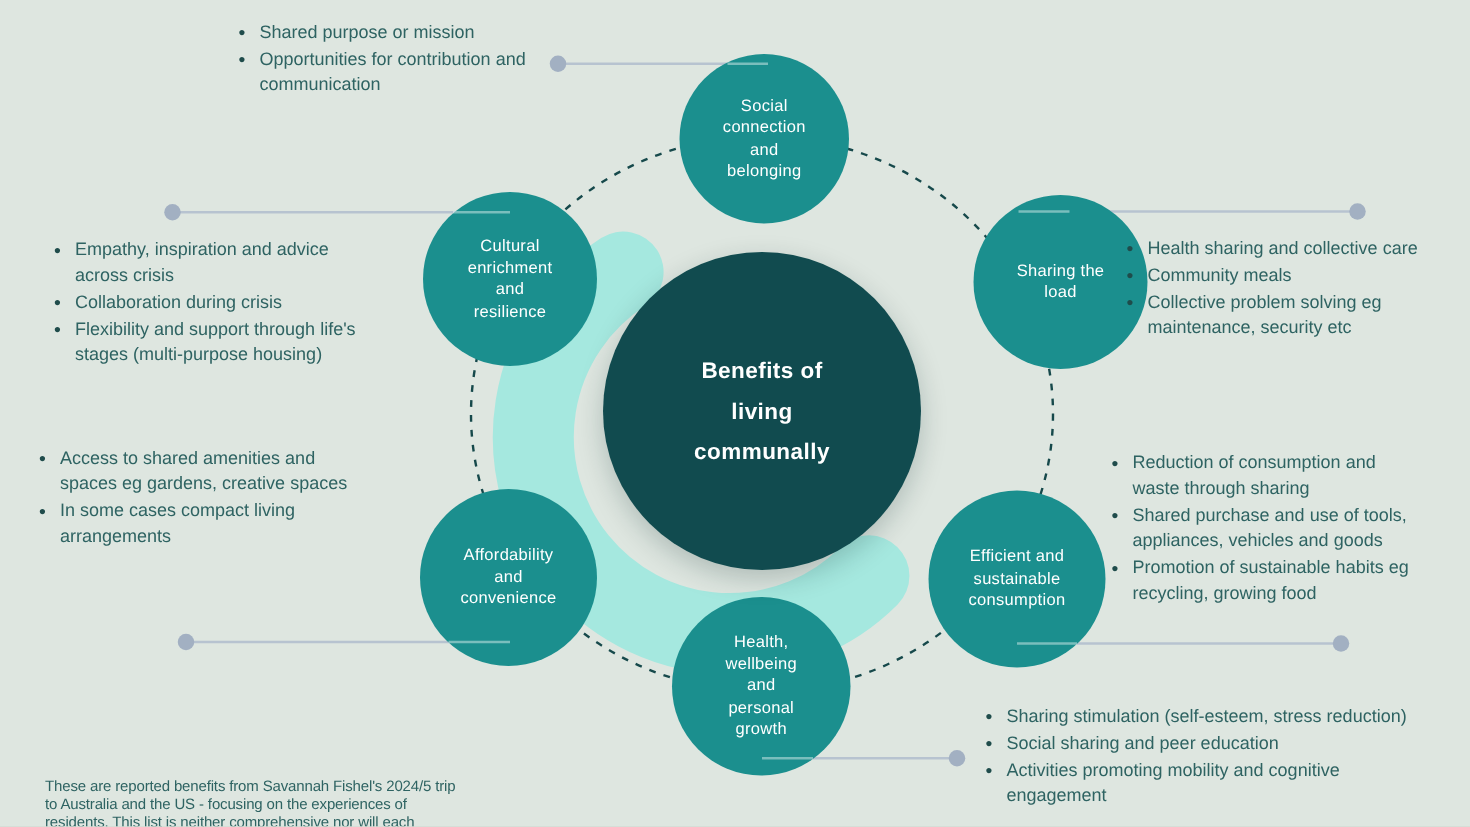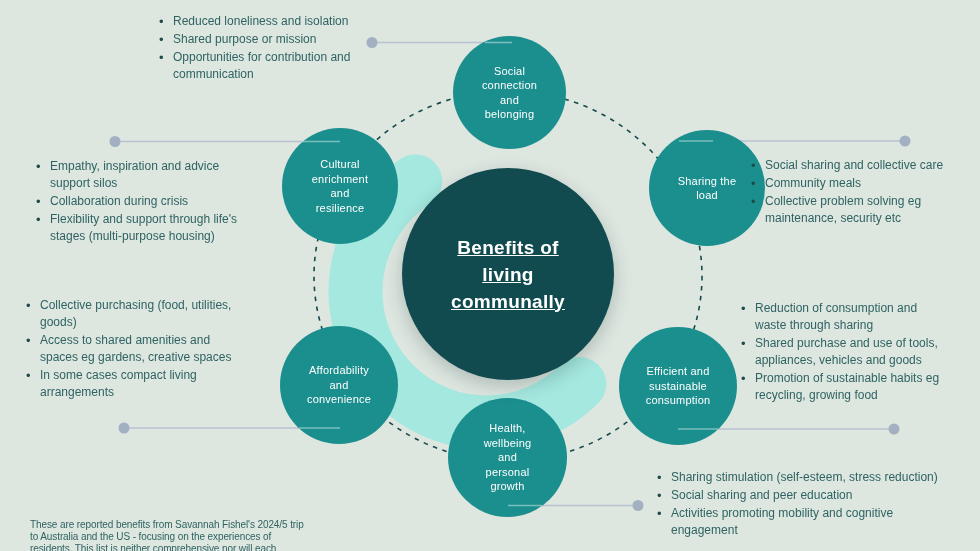--- a/index.html
+++ b/index.html
@@ -16,23 +16,22 @@
   .conn-over { stroke: rgba(255,255,255,0.42); stroke-width:1.6; }
 
   .node {
     position:absolute; border-radius:50%;
     display:flex; align-items:center; justify-content:center;
     text-align:center; color:#ffffff; white-space:pre-line;
   }
   .sat { background: var(--node_teal,#1b8f8e); font-size:11px; line-height:14.5px; letter-spacing:.2px; }
   .center-node {
     background: var(--center_teal,#114b4f);
-    font-weight:bold; font-size:19px; line-height:27px; letter-spacing:.3px;
+    font-weight:bold; font-size:15px; line-height:27px; letter-spacing:.3px;
     box-shadow: 0 6px 18px rgba(10,40,40,.22);
-    text-decoration: underline;
   }
 
   .blist { position:absolute; margin:0; padding:0; list-style:none;
            color: var(--text,#2e6362); font-size:12px; line-height:17px; }
   .blist li { position:relative; padding-left:15px; margin:0 0 1px 0; white-space:pre-line; }
   .blist li::before { content:"\2022"; position:absolute; left:1px; top:-0.5px; color:#1f4c4b; font-size:13px; }
 
   .footnote { position:absolute; color: var(--text,#2e6362);
               font-size:10px; line-height:11.8px; letter-spacing:-0.1px; white-space:pre-line;margin-top:31px; }
 </style>
@@ -107,44 +106,41 @@
   <svg class="layer" width="980" height="551">
     <line class="conn-over" x1="485" y1="42.5" x2="512" y2="42.5"></line>
     <line class="conn-over" x1="679" y1="141" x2="713" y2="141"></line>
     <line class="conn-over" x1="302" y1="141.5" x2="340" y2="141.5"></line>
     <line class="conn-over" x1="299" y1="428" x2="340" y2="428"></line>
     <line class="conn-over" x1="678" y1="429" x2="718" y2="429"></line>
     <line class="conn-over" x1="508" y1="505.5" x2="542" y2="505.5"></line>
   </svg>
 
   <ul class="blist" style="left:158px; top:13px; width:245px;">
-    <li>Reduced loneliness and isolation</li>
     <li>Shared purpose or mission</li>
     <li>Opportunities for contribution and
 communication</li>
   </ul>
 
   <ul class="blist" style="left:750px; top:157px; width:225px;">
-    <li>Social sharing and collective care</li>
+    <li>Health sharing and collective care</li>
     <li>Community meals</li>
     <li>Collective problem solving eg
 maintenance, security etc</li>
   </ul>
 
   <ul class="blist" style="left:35px; top:158px; width:245px;">
     <li>Empathy, inspiration and advice
-support silos</li>
+across crisis</li>
     <li>Collaboration during crisis</li>
     <li>Flexibility and support through life's
 stages (multi-purpose housing)</li>
   </ul>
 
   <ul class="blist" style="left:25px; top:297px; width:250px;">
-    <li>Collective purchasing (food, utilities,
-goods)</li>
     <li>Access to shared amenities and
 spaces eg gardens, creative spaces</li>
     <li>In some cases compact living
 arrangements</li>
   </ul>
 
   <ul class="blist" style="left:740px; top:300px; width:230px;">
     <li>Reduction of consumption and
 waste through sharing</li>
     <li>Shared purchase and use of tools,

